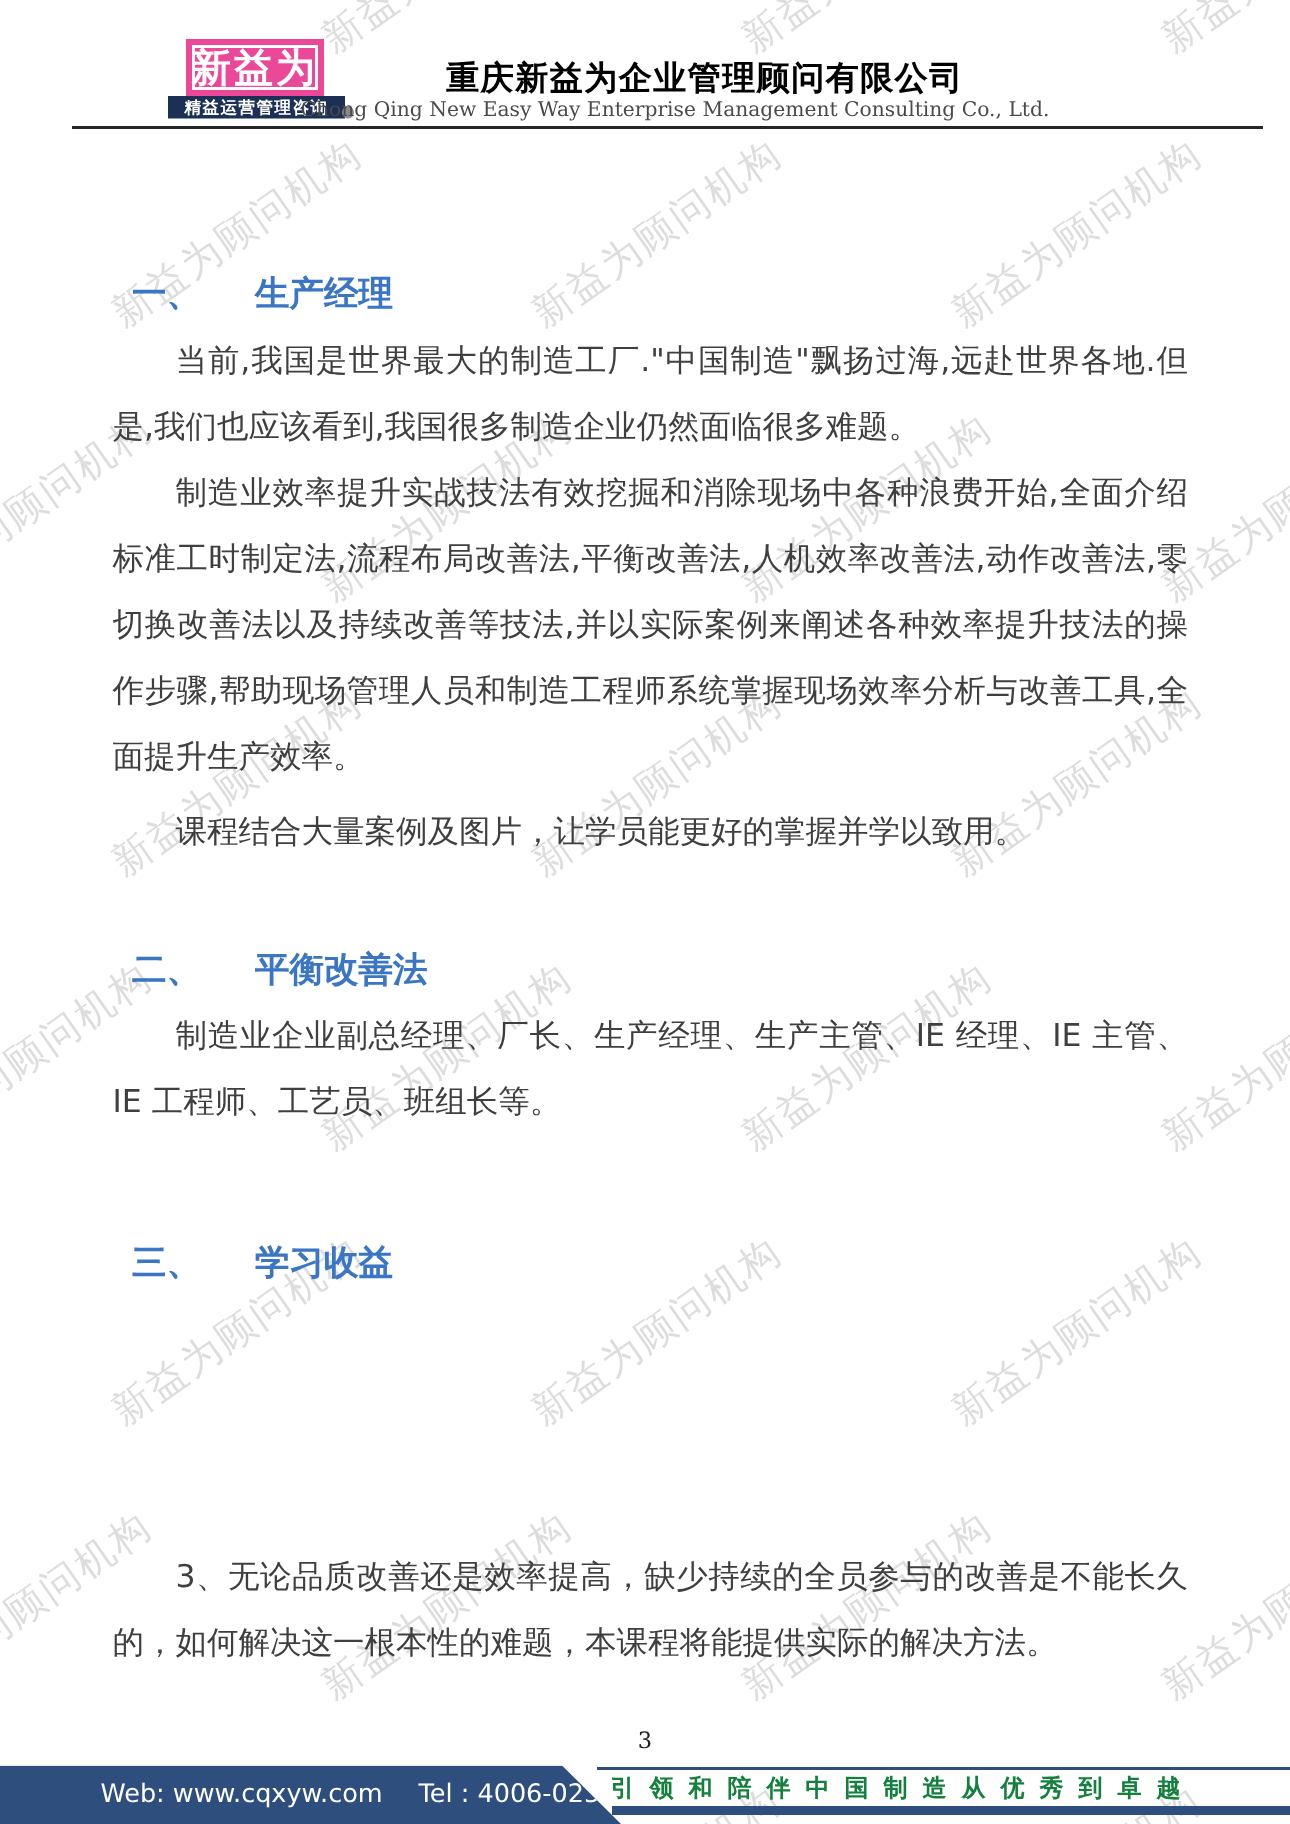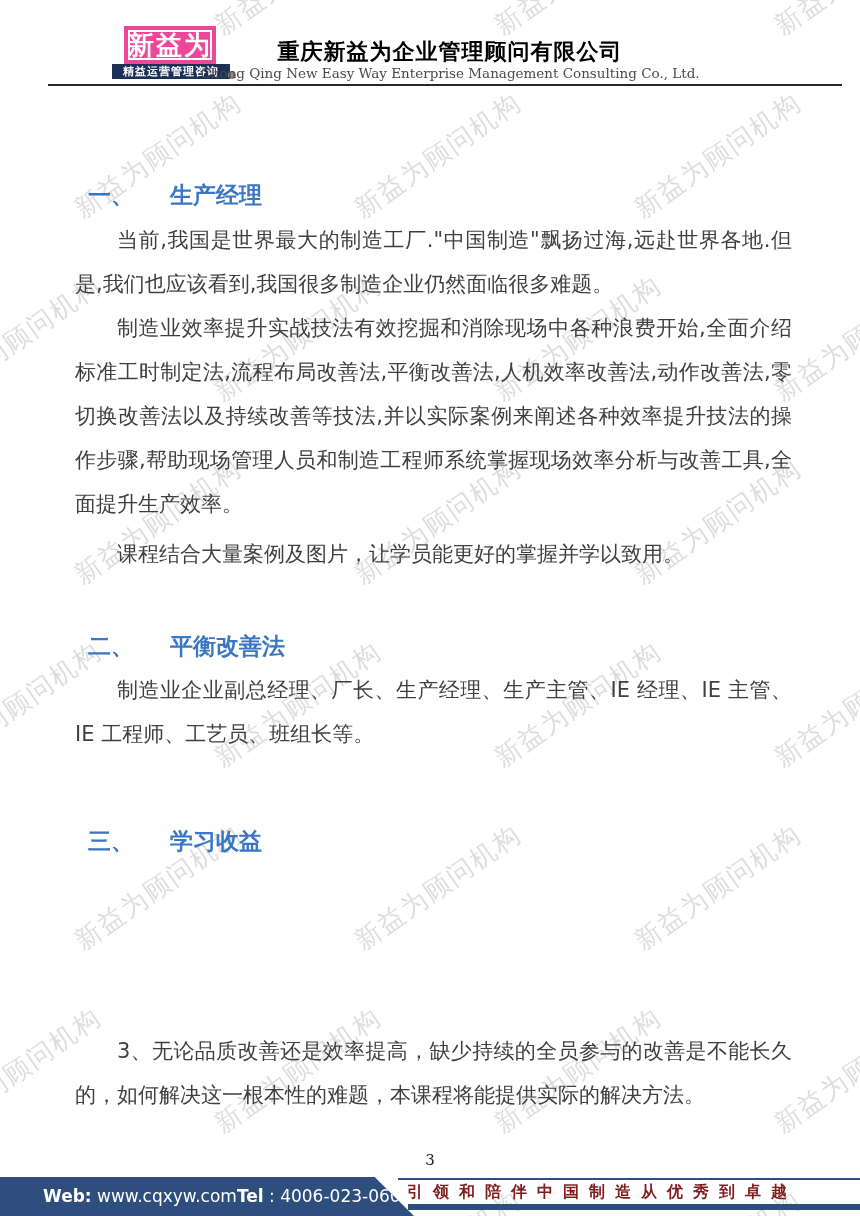--- a/index.html
+++ b/index.html
@@ -27,21 +27,21 @@
     position:absolute;left:112px;top:64px;width:118px;height:15px;
     background:#1c2f55;color:#fff;font-size:11px;font-weight:bold;
     text-align:center;line-height:15px;letter-spacing:1px;z-index:2;white-space:nowrap;
   }
   .logo-dot{
     position:absolute;left:228px;top:71px;width:8px;height:8px;
     background:#8a8a8a;border-radius:50%;z-index:2;
   }
   .co-cn{
     position:absolute;left:210px;top:37px;width:480px;text-align:center;
-    font-size:22px;font-weight:bold;color:#000;letter-spacing:1px;z-index:2;
+    font-size:22px;font-weight:bold;color:#000;letter-spacing:1px;z-index:2;padding-left:20px;
   }
   .co-en{
     position:absolute;left:180px;top:65px;width:540px;text-align:center;
     font-size:13.5px;color:#4a4a4a;z-index:2;
     font-family:"DejaVu Serif","Liberation Serif",serif;
   }
   .hr{position:absolute;left:48px;top:84px;width:794px;height:2px;background:#262626;z-index:2;}
   
   .sec{
     position:absolute;left:88px;font-size:23px;font-weight:bold;color:#3b76c4;z-index:2;
@@ -59,25 +59,25 @@
   .pnum{
     position:absolute;left:0;top:1151px;width:860px;text-align:center;
     font-family:"DejaVu Serif","Liberation Serif",serif;font-size:15px;color:#222;z-index:2;
   }
   .fbar{
     position:absolute;left:0;top:1177px;width:414px;height:39px;background:#2e4e7e;
     clip-path:polygon(0 0,90.5% 0,100% 100%,0 100%);
     color:#fff;font-size:17px;line-height:38px;padding-left:43px;box-sizing:border-box;
     z-index:3;white-space:nowrap;
   }
-  .fbar b{font-weight:bold;}
+  .fbar b{font-weight:normal;margin-left:24px;}
   .ftopline{position:absolute;left:398px;top:1178px;width:462px;height:2px;background:#2e4e7e;z-index:2;}
   .fslogan{
     position:absolute;left:402px;top:1182px;width:400px;text-align:center;
-    font-size:16px;font-weight:bold;color:#7f1d1d;letter-spacing:10px;
+    font-size:16px;font-weight:bold;color:#15803d;letter-spacing:10px;
     white-space:nowrap;z-index:3;
   }
   .fbotline{position:absolute;left:408px;top:1204px;width:452px;height:6px;background:#2e4e7e;z-index:2;}
 </style>
 </head>
 <body>
 
 <div class="page">
 
   <div class="wm">

